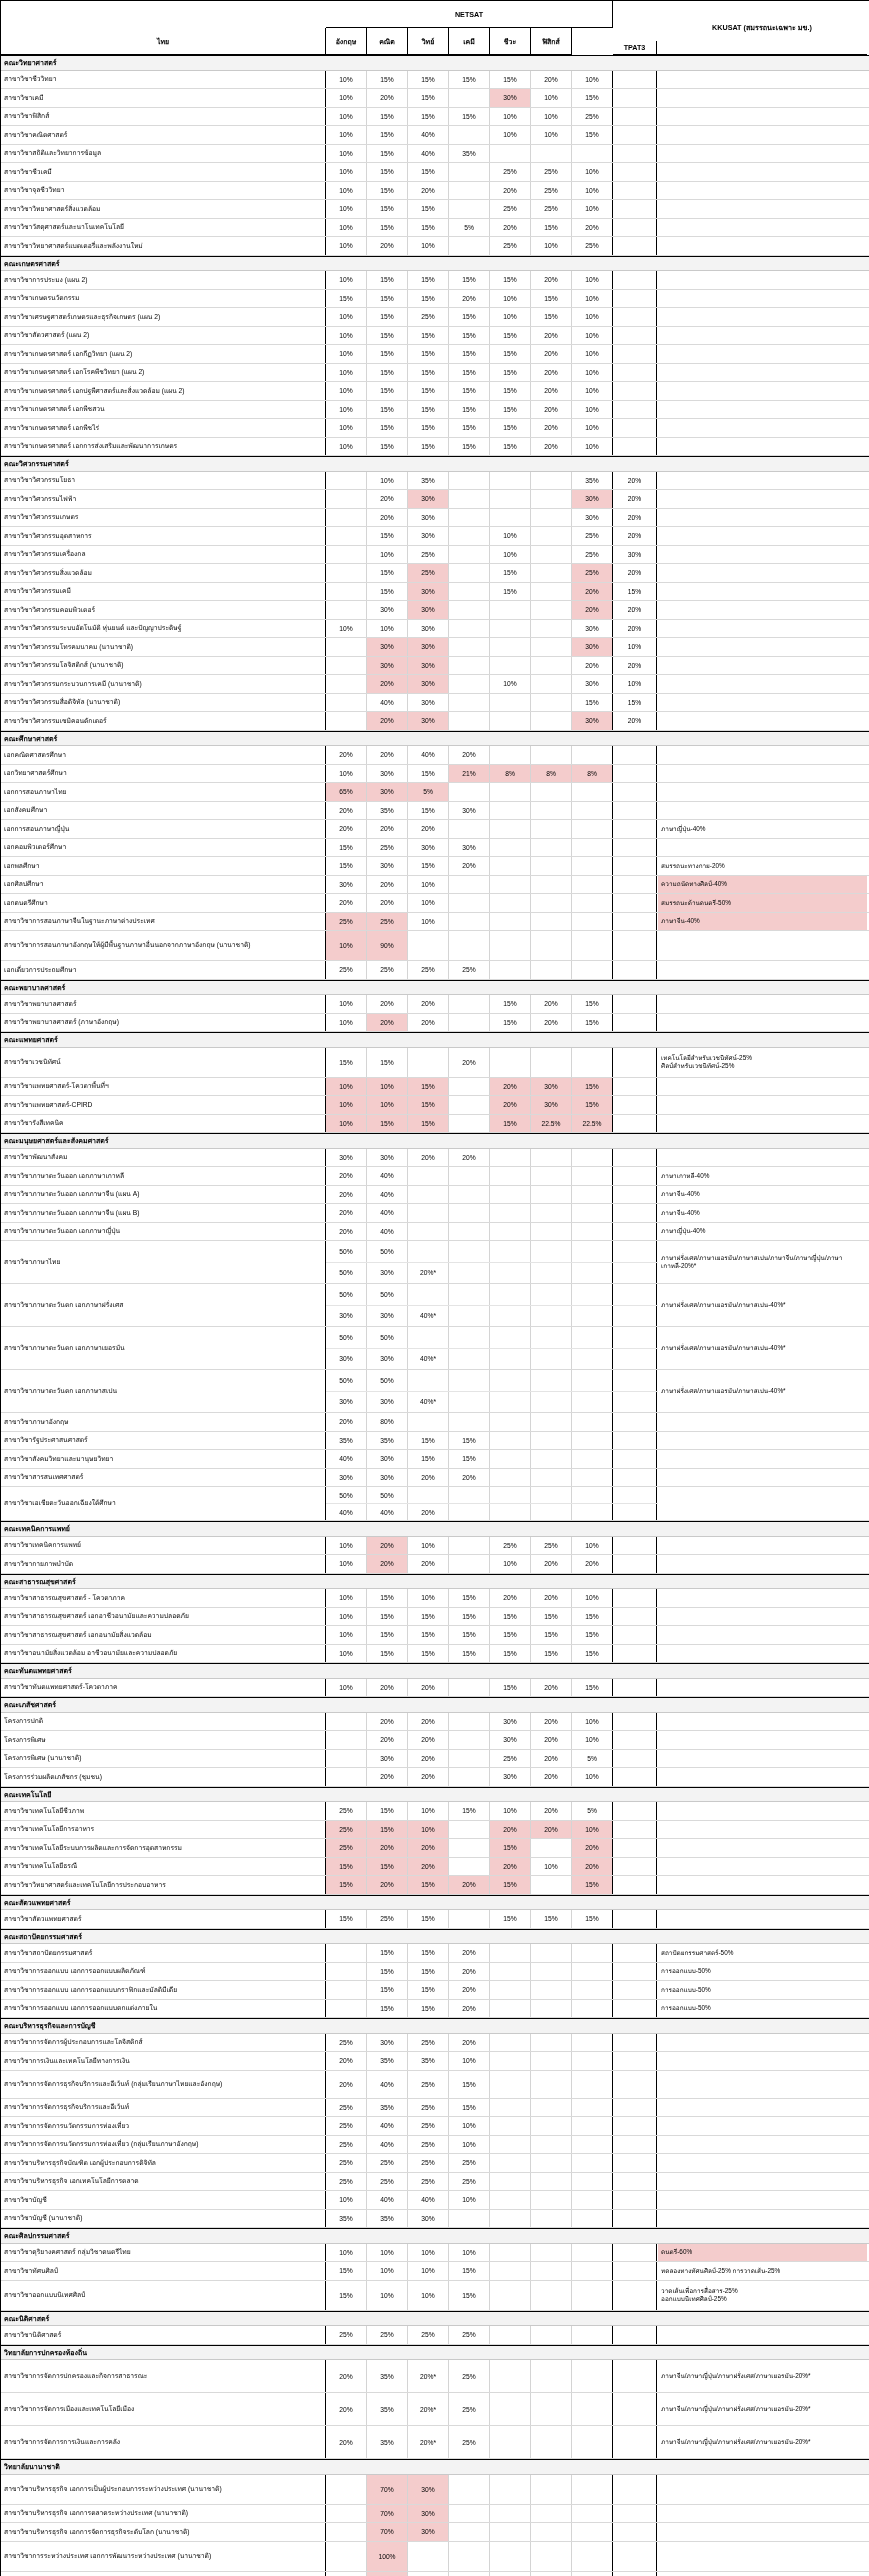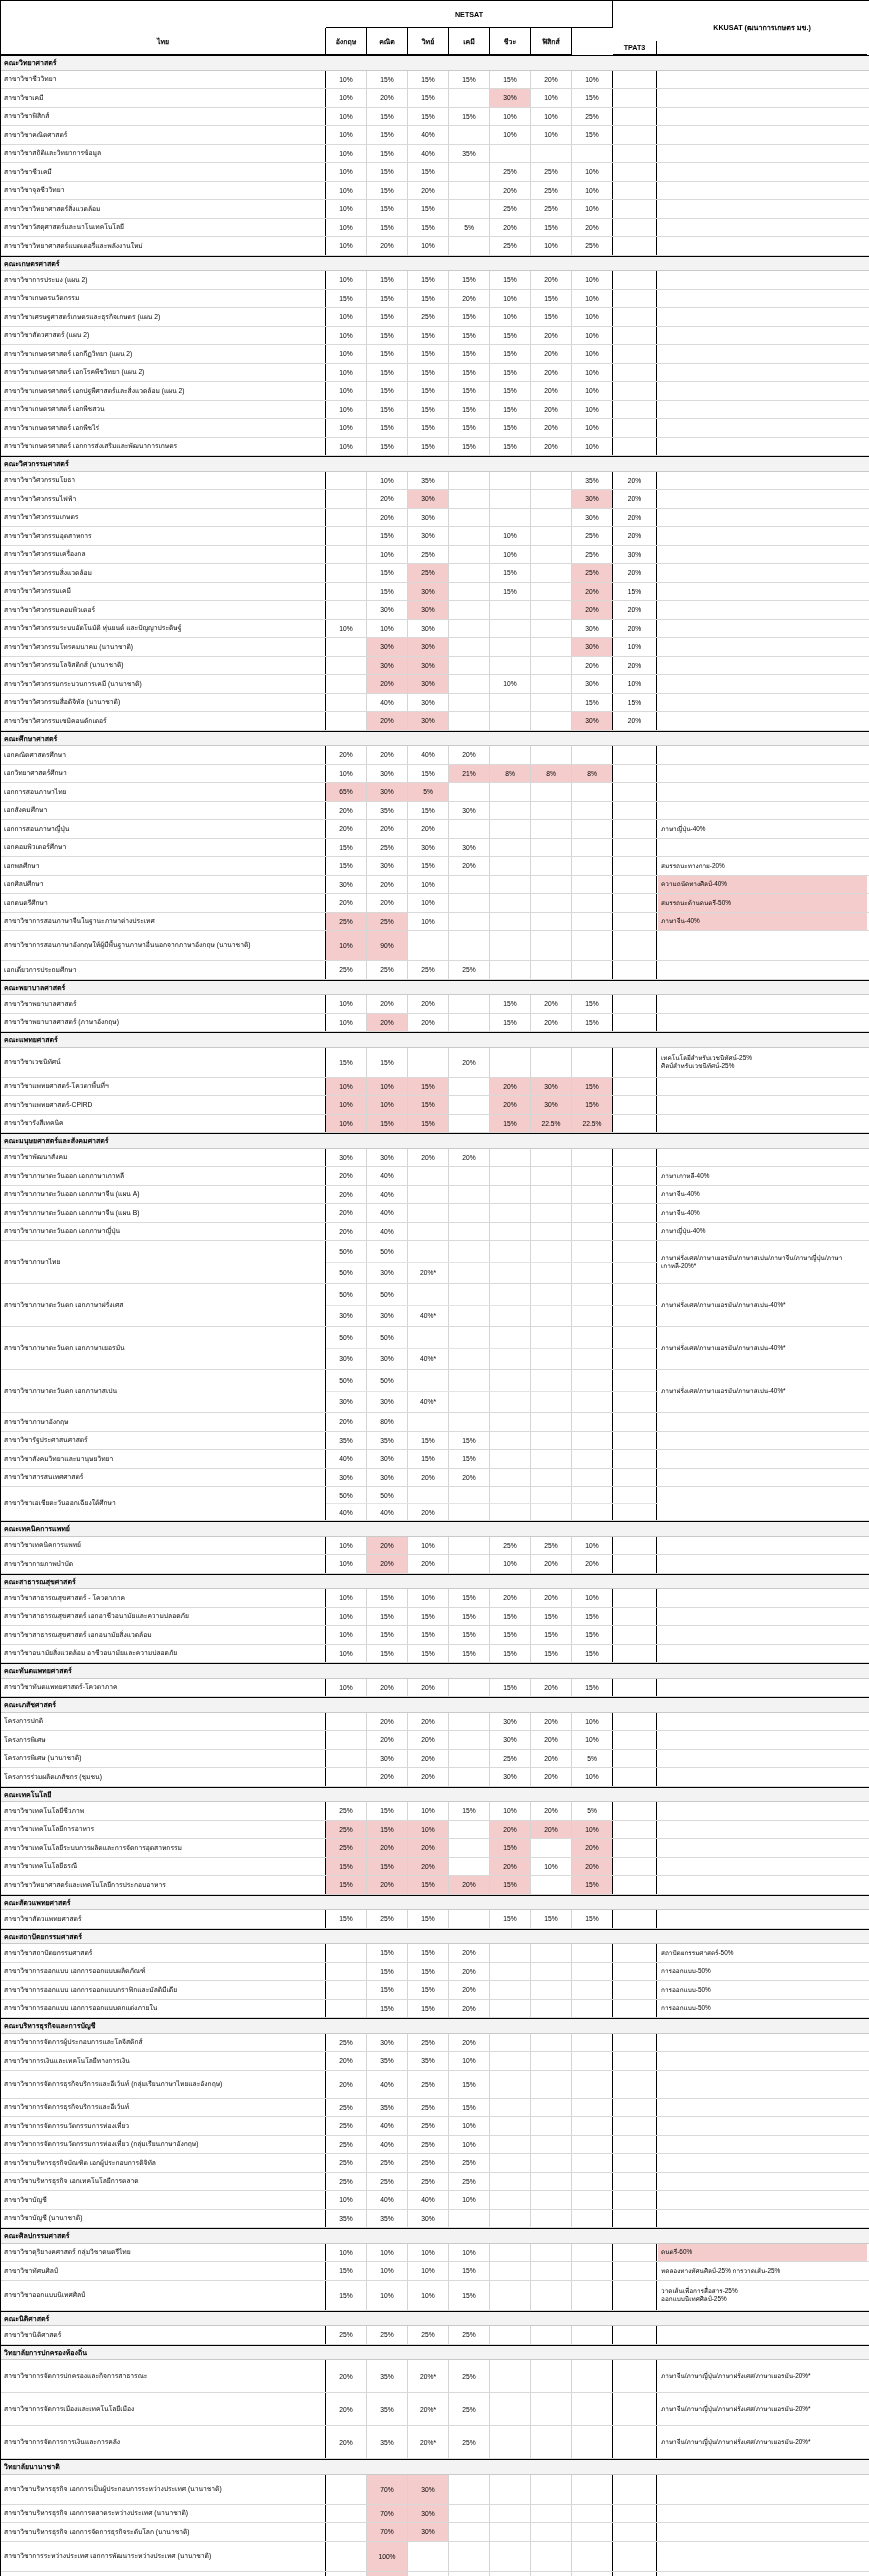--- a/index.html
+++ b/index.html
@@ -26,21 +26,21 @@
   .kk{width:209px;box-sizing:border-box;display:flex;align-items:center;padding:1px 3.1px;font-size:6.4px;line-height:1.3;white-space:pre-line;}
   .pk{background:#f4cccc;}
 </style>
 </head>
 <body>
 
 <div class="tbl">
   <div class="hdr">
     <div class="h netsat">NETSAT</div>
     <div class="h tpat">TPAT3</div>
-    <div class="h kkusat">KKUSAT (ฒนาการเกษตร มข.)</div>
+    <div class="h kkusat">KKUSAT (สมรรถนะเฉพาะ มข.)</div>
     <div class="h sub">ไทย</div>
     <div class="h sub">อังกฤษ</div>
     <div class="h sub">คณิต</div>
     <div class="h sub">วิทย์</div>
     <div class="h sub">เคมี</div>
     <div class="h sub">ชีวะ</div>
     <div class="h sub">ฟิสิกส์</div>
   </div>
 
   <div id="tbody">

